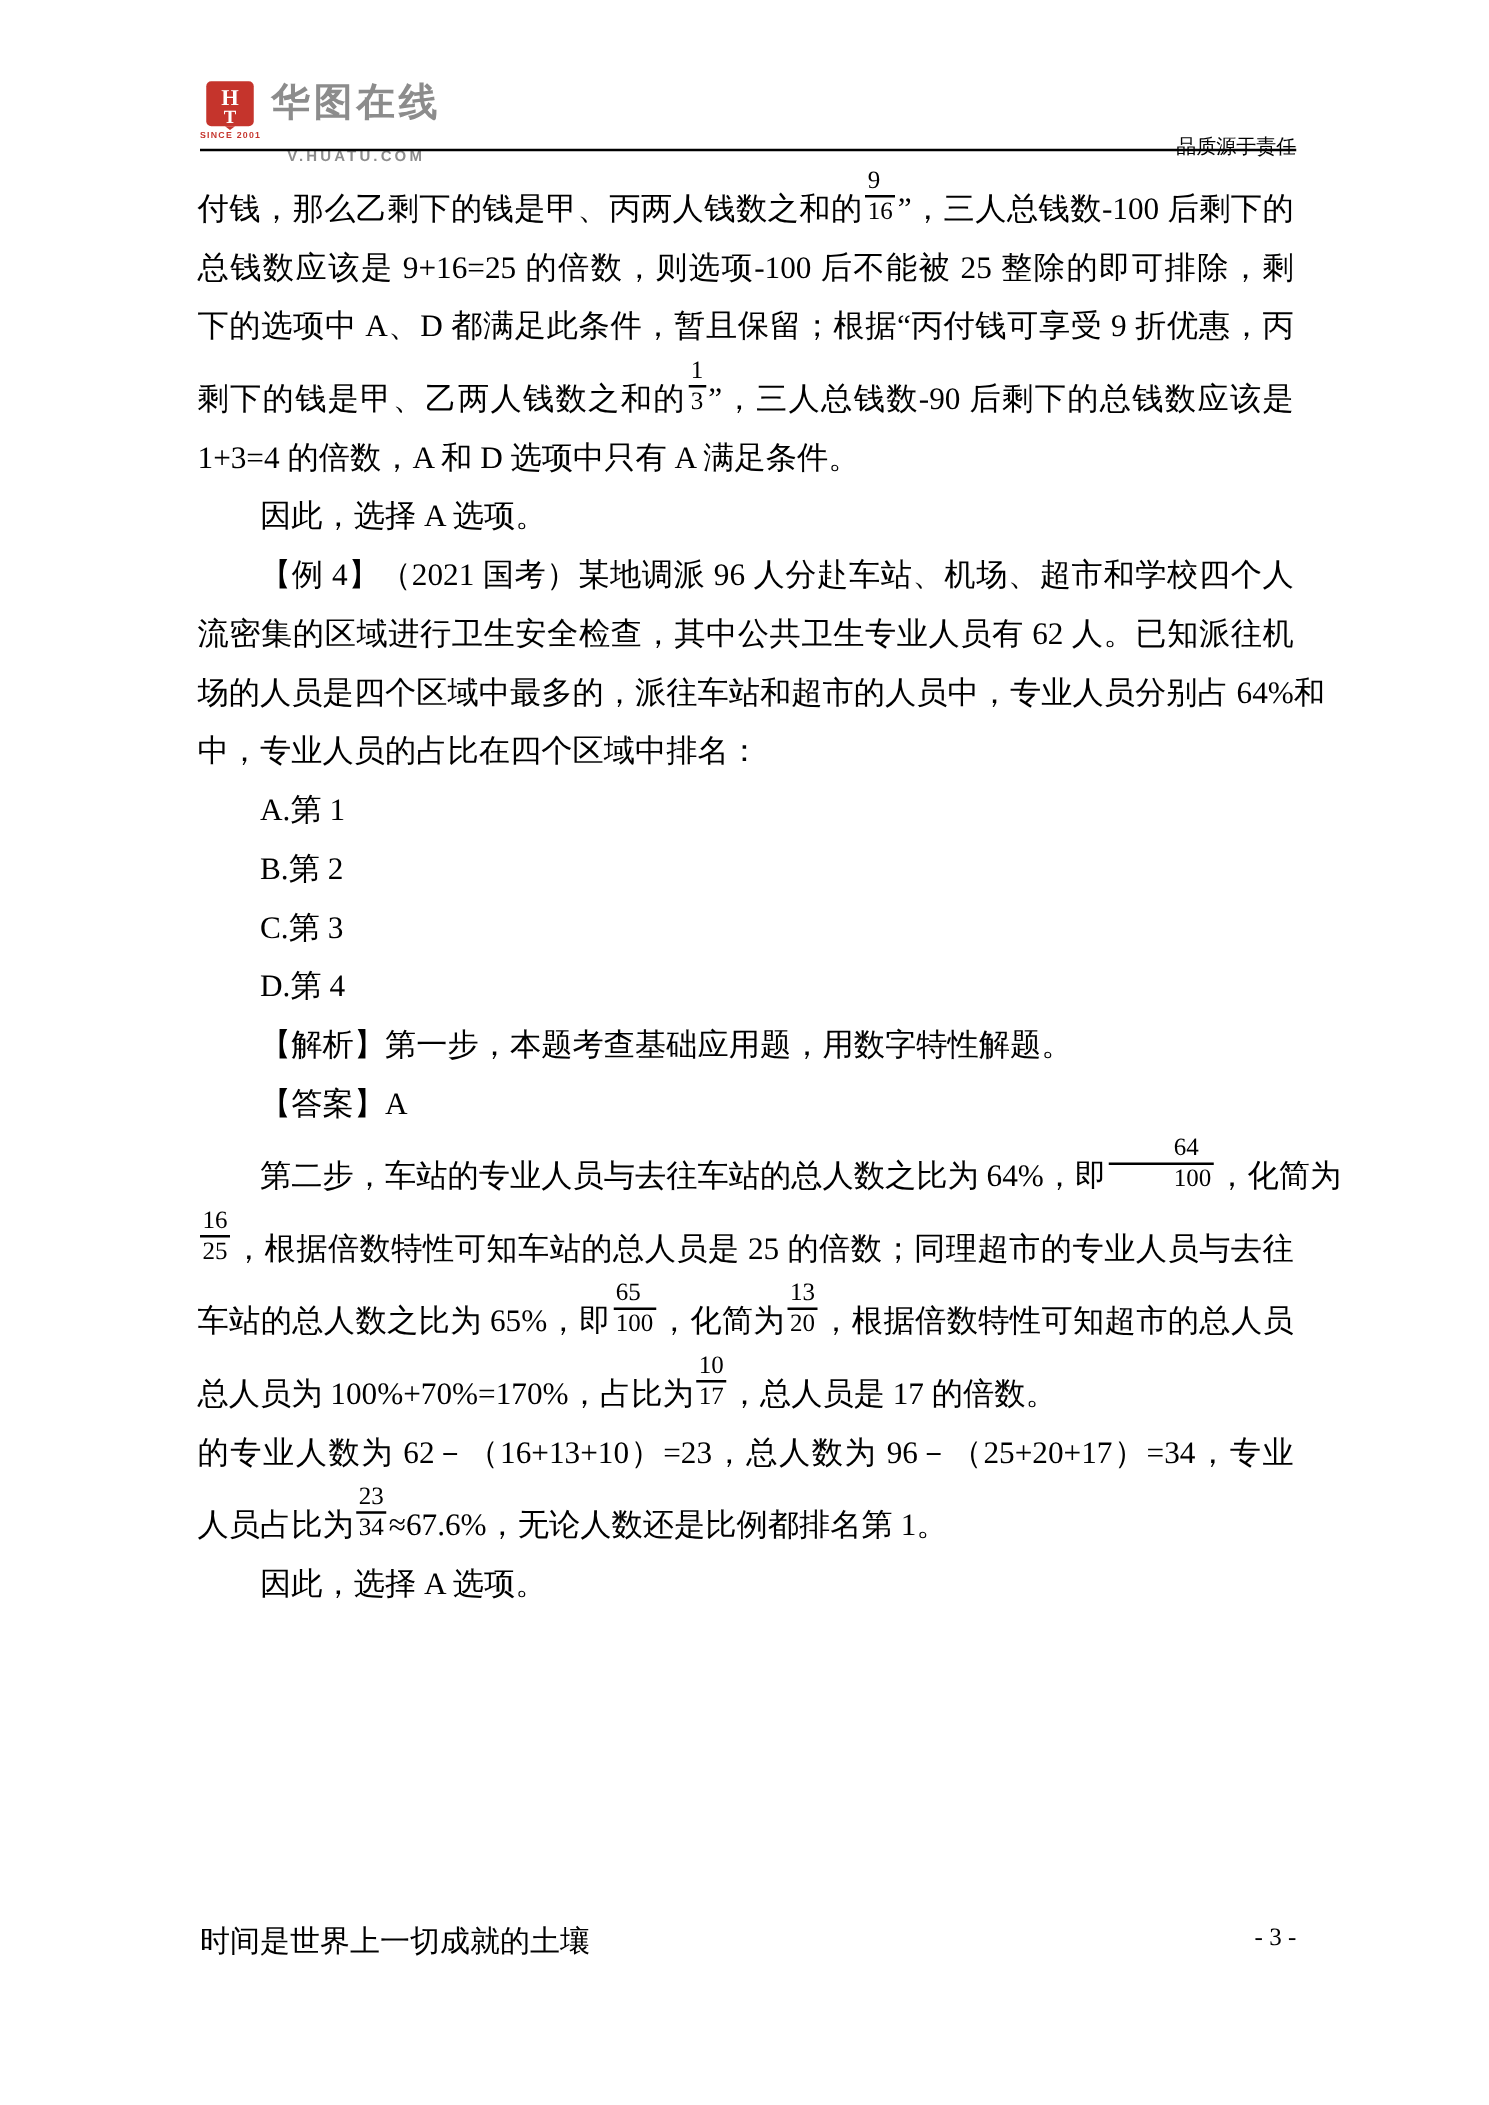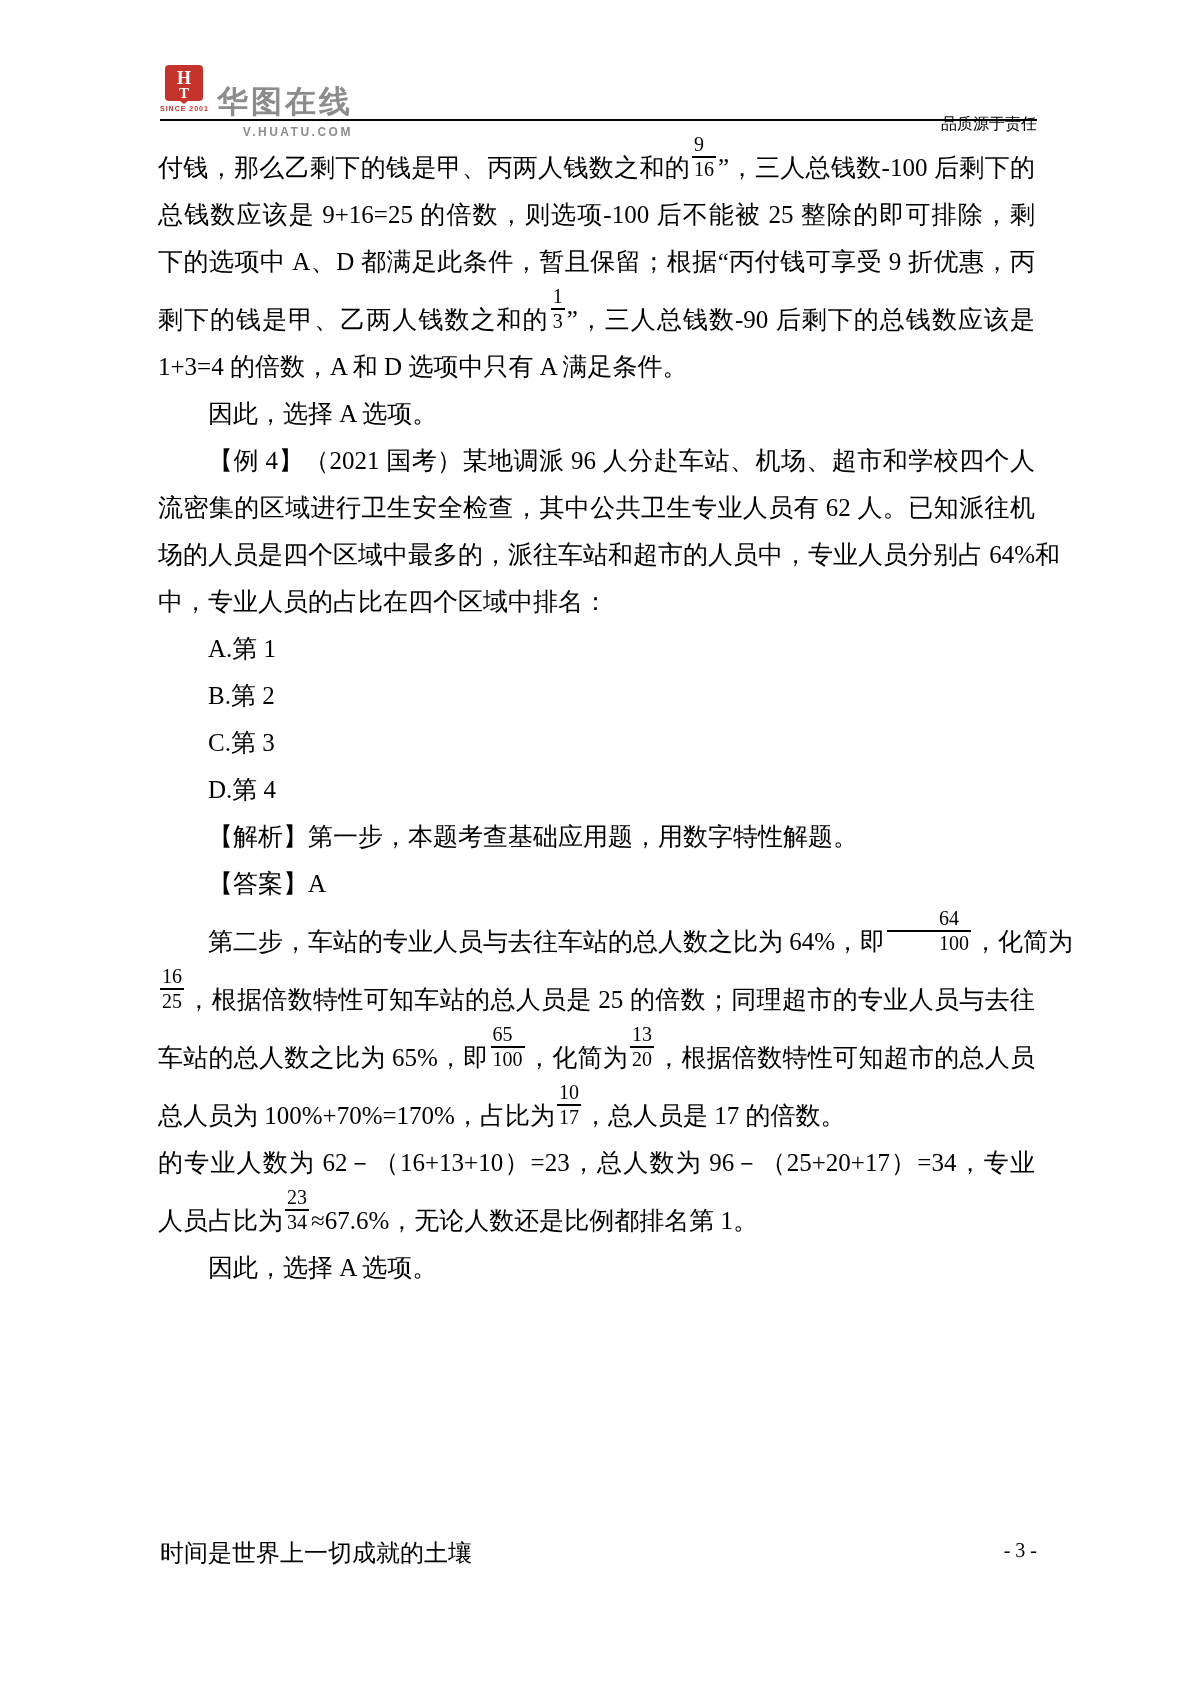--- a/index.html
+++ b/index.html
@@ -13,25 +13,25 @@
     display:flex; justify-content:space-between; align-items:flex-end;
   }
   .logo { display:flex; align-items:flex-start; gap:8px; }
   .mono-wrap { display:flex; flex-direction:column; align-items:center; }
   .since {
     color:#c5342c; font-size:7px; font-weight:bold; letter-spacing:1px;
     font-family:"Liberation Sans","DejaVu Sans",sans-serif; margin-top:1px; white-space:nowrap;
   }
   .brand {
     color:#8c8c8c; font-size:31px; font-weight:bold; letter-spacing:3px; line-height:1;
-    font-family:"Liberation Sans","DejaVu Sans",sans-serif; margin-top:22px; white-space:nowrap;
+    font-family:"Liberation Sans","DejaVu Sans",sans-serif; margin-top:2px; white-space:nowrap;
   }
   .domain {
-    color:#8c8c8c; font-size:12px; font-weight:bold; letter-spacing:2.5px; text-align:right;
-    font-family:"Liberation Sans","DejaVu Sans",sans-serif; margin-top:8px; white-space:nowrap;
+    color:#8c8c8c; font-size:12px; font-weight:bold; letter-spacing:2.5px; text-align:center;
+    font-family:"Liberation Sans","DejaVu Sans",sans-serif; margin-top:21px; white-space:nowrap;
   }
   .slogan { font-size:16px; padding-bottom:4px; white-space:nowrap; }
   .rule { position:absolute; left:160px; top:119px; width:877px; height:2px; background:#000; }
   
   .content { position:absolute; left:158px; top:133px; width:877px; font-size:25px; }
   .line { line-height:47px; white-space:nowrap; }
   .line.just { text-align:justify; text-align-last:justify; }
   .line.ind { text-indent:50px; }
   .frac {
     display:inline-block; vertical-align:baseline; text-align:center;

